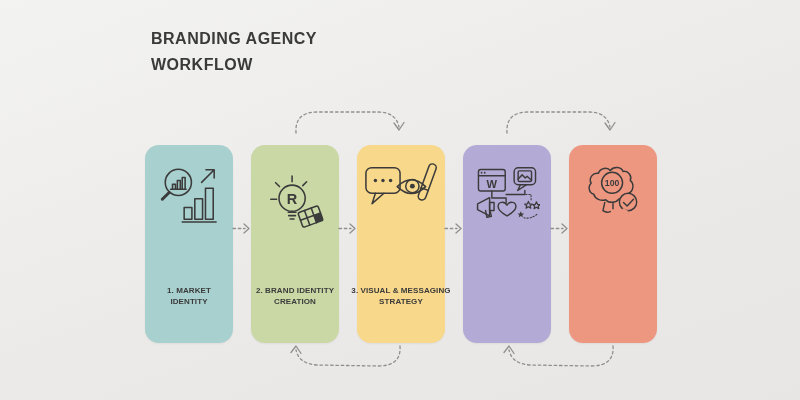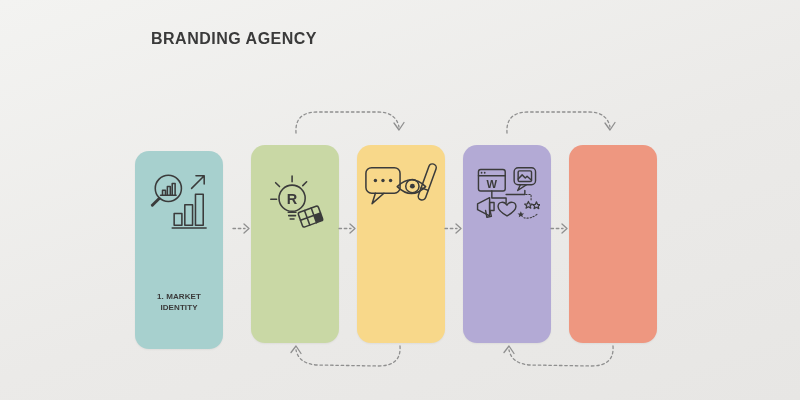--- a/index.html
+++ b/index.html
@@ -38,23 +38,24 @@
         stroke-linecap:round;stroke-linejoin:round;}
   .arrows .dash{stroke-dasharray:2.5 2.8;}
 </style>
 </head>
 <body>
 
 <div class="canvas">
 
   <div class="title">
     <div>BRANDING AGENCY</div>
+    <div>WORKFLOW</div>
   </div>
 
-  <div class="card" style="left: 135px; background: rgb(167, 208, 206); margin-top: 6px;">
+  <div class="card" style="left: 145px; background: rgb(167, 208, 206);">
     <div class="icon-wrap">
       <svg class="icon" width="62" height="62" viewBox="0 0 64 64">
         <path d="M13 27 H29"></path>
         <path d="M15 27 V22 H18 V27 M20 27 V18 H23 V27 M25 27 V15 H28 V27"></path>
         <circle cx="21" cy="20" r="13.5"></circle>
         <path class="thick" d="M11.5 30.5 L4.5 37.5"></path>
         <rect x="27" y="46" width="8" height="12"></rect>
         <rect x="38" y="37" width="8" height="21"></rect>
         <rect x="49" y="26" width="8" height="32"></rect>
         <path d="M25 61 H60"></path>
@@ -75,38 +76,46 @@
         <text x="29" y="31.5" font-size="15">R</text>
         <path d="M25 40.5 H33 M25.5 44 H32.5 M27 47.5 H31"></path>
         <g transform="rotate(-20 48 45)">
           <rect x="37" y="37" width="22" height="16" rx="2" style="fill: rgb(201, 216, 165); stroke: none;"></rect>
           <rect x="37" y="37" width="22" height="16" rx="2"></rect>
           <path d="M44.3 37 V53 M51.7 37 V53 M37 45 H59"></path>
           <rect class="filled" x="51.7" y="45" width="7.3" height="8"></rect>
         </g>
       </svg>
     </div>
+    <div class="card-label">
+      <div>2. BRAND IDENTITY</div>
+      <div>CREATION</div>
+    </div>
   </div>
 
   <div class="card" style="left: 357px; background: rgb(248, 216, 138);">
     <div class="icon-wrap">
       <svg class="icon" width="76" height="55" viewBox="0 0 80 58">
         <rect x="3" y="7" width="36" height="27" rx="6"></rect>
         <path d="M13 34 L9.5 45 L22 34"></path>
         <circle class="filled" cx="13" cy="20.5" r="1.8"></circle>
         <circle class="filled" cx="21" cy="20.5" r="1.8"></circle>
         <circle class="filled" cx="29" cy="20.5" r="1.8"></circle>
         <path d="M36 27 Q51 12.5 66 27 Q51 41.5 36 27 Z"></path>
         <circle cx="52" cy="26.5" r="7"></circle>
         <circle class="filled" cx="52" cy="26.5" r="2.6"></circle>
         <g transform="rotate(20 67 24)">
           <rect x="63" y="2" width="8" height="40" rx="4"></rect>
           <path d="M63 30 H71"></path>
         </g>
       </svg>
+    </div>
+    <div class="card-label">
+      <div>3. VISUAL &amp; MESSAGING</div>
+      <div>STRATEGY</div>
     </div>
   </div>
 
   <div class="card" style="left: 463px; background: rgb(179, 170, 213);">
     <div class="icon-wrap">
       <svg class="icon" width="66" height="59" viewBox="0 0 74 66">
         <rect x="5" y="5" width="30" height="24" rx="2.5"></rect>
         <path d="M5 12 H35"></path>
         <circle class="filled" cx="8.5" cy="8.6" r="1"></circle>
         <circle class="filled" cx="12" cy="8.6" r="1"></circle>
@@ -123,20 +132,33 @@
         <path d="M37 45 C34 40 27 41 27 46.5 C27 51.5 37 57 37 57 C37 57 47 51.5 47 46.5 C47 41 40 40 37 45 Z"></path>
         <path class="filled" transform="translate(52.5 55.5) scale(0.75)" d="M0 -5 L1.5 -1.6 L5 -1.5 L2.3 0.8 L3.1 4 L0 2.1 L-3.1 4 L-2.3 0.8 L-5 -1.5 L-1.5 -1.6 Z"></path>
         <path transform="translate(61 45) scale(0.85)" d="M0 -5 L1.5 -1.6 L5 -1.5 L2.3 0.8 L3.1 4 L0 2.1 L-3.1 4 L-2.3 0.8 L-5 -1.5 L-1.5 -1.6 Z"></path>
         <path transform="translate(70 45.5) scale(0.85)" d="M0 -5 L1.5 -1.6 L5 -1.5 L2.3 0.8 L3.1 4 L0 2.1 L-3.1 4 L-2.3 0.8 L-5 -1.5 L-1.5 -1.6 Z"></path>
         <path class="dotted" d="M56 59 Q63 61 71 55"></path>
       </svg>
     </div>
   </div>
 
   <div class="card" style="left: 569px; background: rgb(238, 151, 128);">
+    <div class="icon-wrap">
+      <svg class="icon" width="62" height="57" viewBox="0 0 68 62">
+        <path d="M13 34 C8 33 6 26 10 22 C7 16 12 10 18 11 C20 5 28 4 31 8 C35 3 43 4 45 9 C51 8 55 14 53 19 C58 23 56 31 51 33 C51 38 45 41 41 39 C37 44 29 44 26 40 C21 42 14 39 13 34 Z"></path>
+        <path d="M25 43 L23 52 Q27 55 31 53 M34 44 V50"></path>
+        <circle cx="33" cy="21.5" r="11.5" style="fill: rgb(238, 151, 128); stroke: none;"></circle>
+        <circle cx="33" cy="21.5" r="11.5"></circle>
+        <text x="33" y="25" font-size="9.5">100</text>
+        <circle cx="50.5" cy="42.5" r="9.5" style="fill: rgb(238, 151, 128); stroke: none;"></circle>
+        <circle cx="50.5" cy="42.5" r="9.5"></circle>
+        <path d="M45 49 L41.5 57.5 L51 52.5" style="fill: rgb(238, 151, 128); stroke: none;"></path>
+        <path d="M45.5 43 L49.5 47 L56.5 39.5"></path>
+      </svg>
+    </div>
   </div>
 
   <svg class="arrows" width="800" height="400" viewBox="0 0 800 400">
     <g>
       <path class="dash" d="M233 228.5 H245"></path>
         <path d="M244 224 L249 228.5 L244 233"></path>
     </g>
     <g>
       <path class="dash" d="M339 228.5 H351"></path>
         <path d="M350 224 L355 228.5 L350 233"></path>

